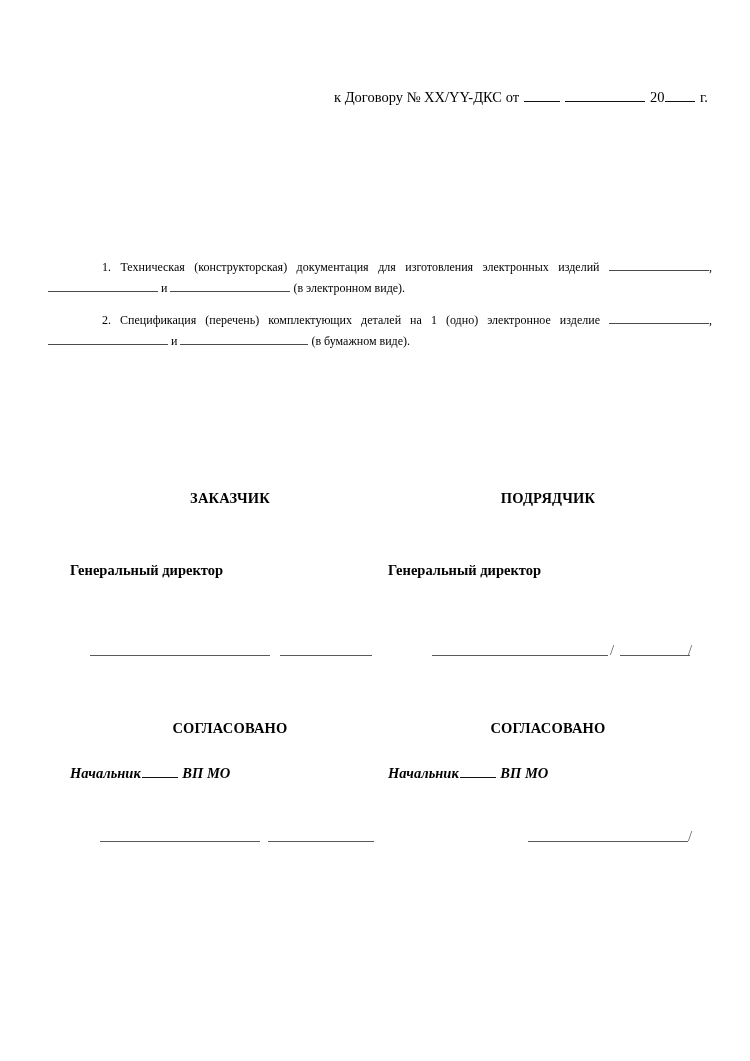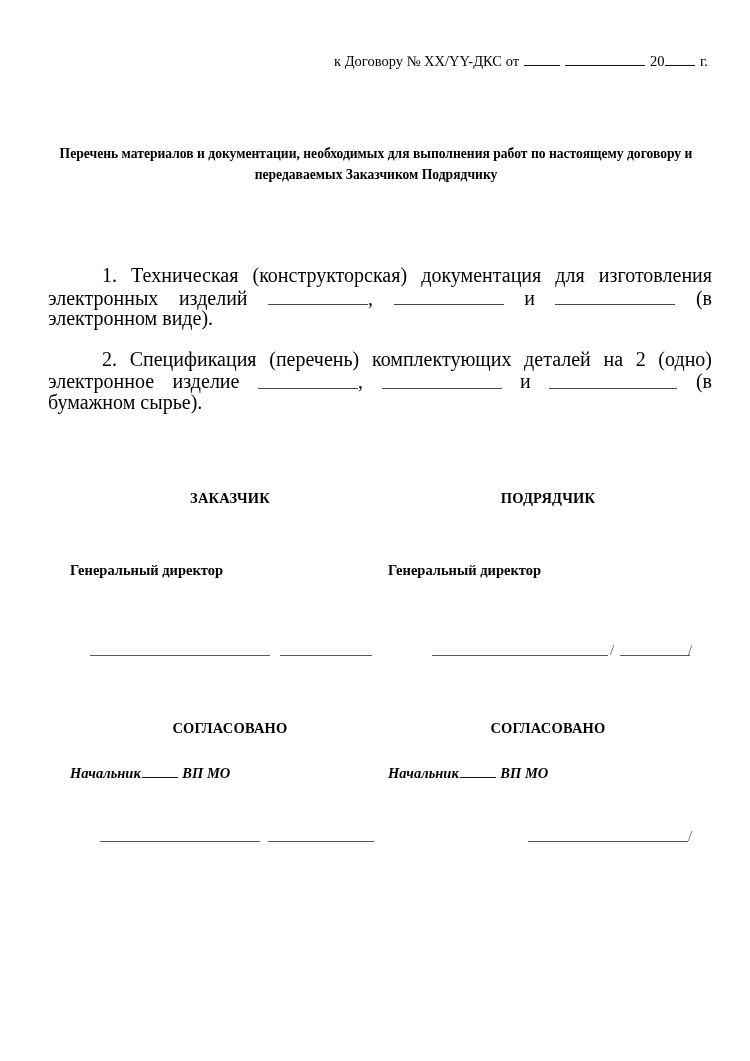--- a/index.html
+++ b/index.html
@@ -27,20 +27,21 @@
     top: 50px;
     right: 42px;
     text-align: right;
     font-size: 14.5px;
     line-height: 22px;
     white-space: nowrap;
   }
   .doc-header .hdr-line {
     display: block;
     white-space: nowrap;
+    margin-top: 36px;
   }
   .blank {
     display: inline-block;
     border-bottom: 1px solid #111;
     vertical-align: baseline;
     height: 0.92em;
     margin: 0 1px;
   }
   .b-xs { width: 16px; }
   .b-sm { width: 30px; }
@@ -59,21 +60,21 @@
     font-size: 13.6px;
     line-height: 21px;
   }
 
   
   .doc-body {
     position: absolute;
     top: 245px;
     left: 48px;
     width: 664px;
-    font-size: 20px;
+    font-size: 12px;
     line-height: 20.5px;
   }
   .list-item {
     text-align: justify;
     text-justify: inter-word;
     margin-bottom: 0;
   }
   .list-item .num {
     display: inline-block;
     padding-left: 54px;
@@ -150,42 +151,41 @@
   <div class="doc-header">
     <span class="hdr-line">
       <span>к Договору № XX/YY-ДКС от</span>
       <span class="blank b-md"></span>
       <span class="blank b-xl"></span>
       <span>20</span><span class="blank b-sm"></span>
       <span>г.</span>
     </span>
   </div>
 
-  <div class="doc-title">Перечень материалов и  документации, необходимых для выполнения работ по настоящему договору и передаваемых Заказчиком Подрядчику</div>
 
   <div class="doc-body">
 
     <p class="list-item item1">
       <span class="num">1.</span>
       <span>Техническая (конструкторская) документация для изготовления электронных изделий</span>
       <span class="fill f-100"></span><span>,</span>
       <span class="fill f-110"></span>
       <span>и</span>
       <span class="fill f-120"></span>
       <span>(в электронном виде).</span>
     </p>
 
     <p class="list-item item2">
       <span class="num">2.</span>
-      <span>Спецификация (перечень) комплектующих деталей на 2 (одно) электронное изделие</span>
+      <span>Спецификация (перечень) комплектующих деталей на 1 (одно) электронное изделие</span>
       <span class="fill f-100"></span><span>,</span>
       <span class="fill f-120"></span>
       <span>и</span>
       <span class="fill f-128"></span>
-      <span>(в бумажном сырье).</span>
+      <span>(в бумажном виде).</span>
     </p>
 
 
   </div>
 
   <div class="sign-area">
 
     <div class="sign-row" style="height:24px;padding-left:9px;">
       <div class="col-left heading-center">ЗАКАЗЧИК</div>
       <div class="col-right heading-center">ПОДРЯДЧИК</div>

